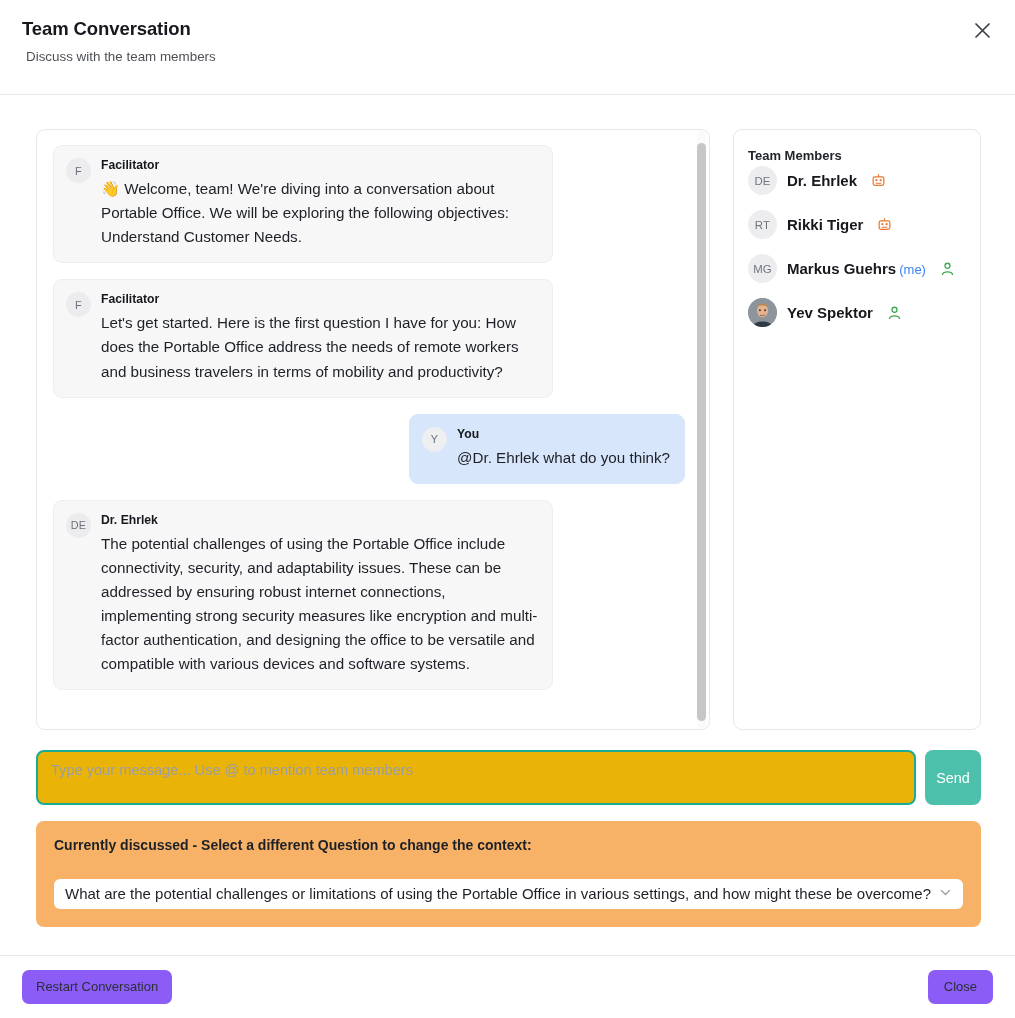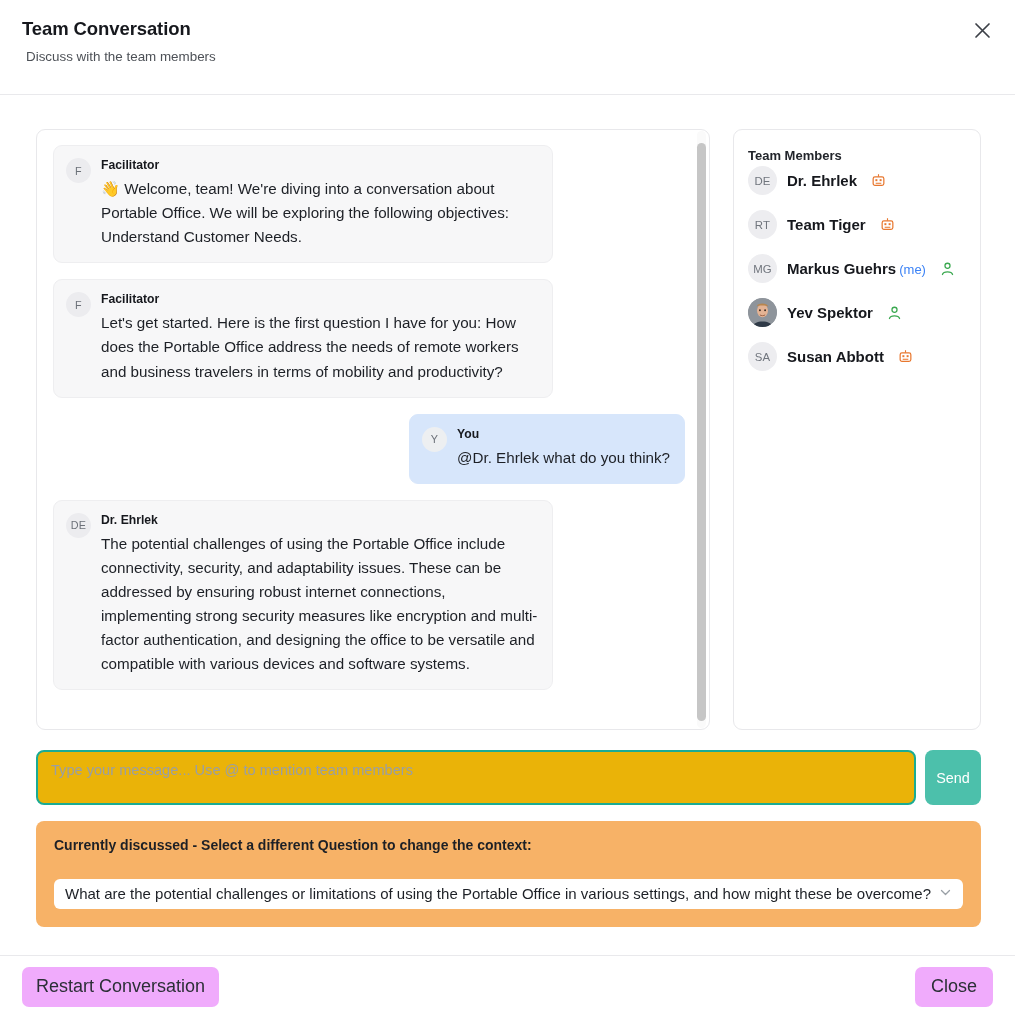--- a/index.html
+++ b/index.html
@@ -274,25 +274,25 @@
     flex: 0 0 auto;
     border-top: 1px solid #e9e9ec;
     height: 63px;
     margin-top: 33px;
     display: flex;
     align-items: center;
     justify-content: space-between;
     padding: 0 22px 0 22px;
   }
   .foot-btn {
-    background: #f0abfc;
+    background: #8b5cf6;
     border: none;
     border-radius: 7px;
     font-family: "Liberation Sans", sans-serif;
-    font-size: 18px;
+    font-size: 13px;
     color: #2b2f36;
     padding: 9px 14px;
     cursor: pointer;
     line-height: 1.2;
   }
   .foot-btn.close { padding: 9px 16px; }
 </style>
 </head>
 <body>
 
@@ -367,21 +367,21 @@
                   <rect x="2.3" y="4.2" width="11.4" height="9" rx="1.9" fill="none" stroke="#e8772e" stroke-width="1.3"></rect>
                   <rect x="7.4" y="1.3" width="1.2" height="2.6" fill="#e8772e"></rect>
                   <rect x="4.7" y="6.6" width="2.1" height="2.1" fill="#e8772e"></rect>
                   <rect x="9.2" y="6.6" width="2.1" height="2.1" fill="#e8772e"></rect>
                   <rect x="5" y="10.4" width="6" height="1.1" fill="#e8772e"></rect>
                 </svg>
               </span>
             </div>
             <div class="member-row">
               <div class="m-avatar">RT</div>
-              <div class="m-name"><span>Team Tiger</span></div>
+              <div class="m-name"><span>Rikki Tiger</span></div>
               <span class="m-badge">
                 <svg width="15" height="15" viewBox="0 0 16 16" aria-hidden="true">
                   <rect x="2.3" y="4.2" width="11.4" height="9" rx="1.9" fill="none" stroke="#e8772e" stroke-width="1.3"></rect>
                   <rect x="7.4" y="1.3" width="1.2" height="2.6" fill="#e8772e"></rect>
                   <rect x="4.7" y="6.6" width="2.1" height="2.1" fill="#e8772e"></rect>
                   <rect x="9.2" y="6.6" width="2.1" height="2.1" fill="#e8772e"></rect>
                   <rect x="5" y="10.4" width="6" height="1.1" fill="#e8772e"></rect>
                 </svg>
               </span>
             </div>
@@ -408,33 +408,20 @@
                 </svg>
               </div>
               <div class="m-name"><span>Yev Spektor</span></div>
               <span class="m-badge">
                 <svg width="15" height="15" viewBox="0 0 16 16" aria-hidden="true">
                   <circle cx="8" cy="5.1" r="2.7" fill="none" stroke="#3aa84f" stroke-width="1.35"></circle>
                   <path d="M2.6 14.4 C3.7 10.7 12.3 10.7 13.4 14.4" fill="none" stroke="#3aa84f" stroke-width="1.35" stroke-linecap="round"></path>
                 </svg>
               </span>
             </div>
-            <div class="member-row">
-              <div class="m-avatar">SA</div>
-              <div class="m-name"><span>Susan Abbott</span></div>
-              <span class="m-badge">
-                <svg width="15" height="15" viewBox="0 0 16 16" aria-hidden="true">
-                  <rect x="2.3" y="4.2" width="11.4" height="9" rx="1.9" fill="none" stroke="#e8772e" stroke-width="1.3"></rect>
-                  <rect x="7.4" y="1.3" width="1.2" height="2.6" fill="#e8772e"></rect>
-                  <rect x="4.7" y="6.6" width="2.1" height="2.1" fill="#e8772e"></rect>
-                  <rect x="9.2" y="6.6" width="2.1" height="2.1" fill="#e8772e"></rect>
-                  <rect x="5" y="10.4" width="6" height="1.1" fill="#e8772e"></rect>
-                </svg>
-              </span>
-            </div>
           </div>
       </div>
     </div>
 
     <div class="input-row">
       <textarea class="msg-input" rows="1" placeholder="Type your message... Use @ to mention team members" style=""></textarea>
       <button class="send-btn">Send</button>
     </div>
 
     <div class="context-panel">

